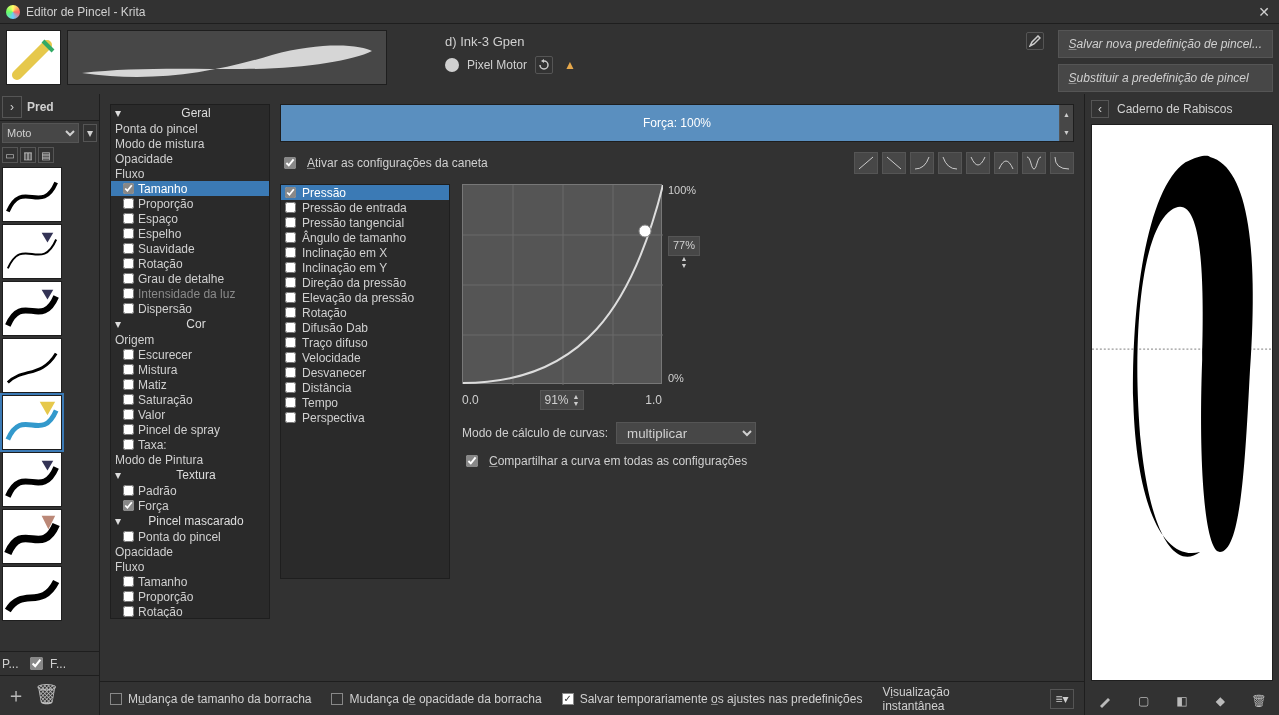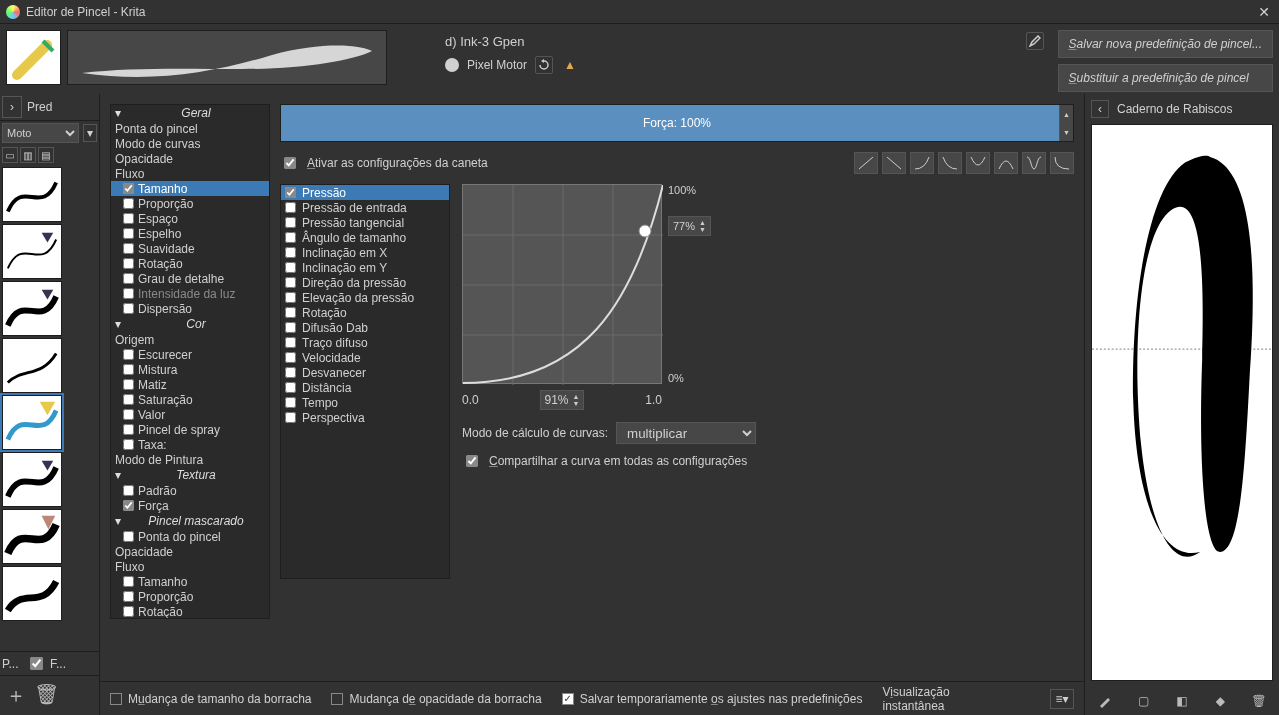--- a/index.html
+++ b/index.html
@@ -28,40 +28,40 @@
   .brush-head .row{display:flex;align-items:center;gap:8px;margin-left:44px;}
   .edit-icon,.reload-icon,.warn-icon{width:18px;height:18px;display:inline-flex;align-items:center;justify-content:center;border:1px solid var(--border2);border-radius:2px;cursor:pointer;}
   .warn-icon{border:none;color:#e6a84b;}
   .circle{width:14px;height:14px;border-radius:50%;background:#d0d0d0;}
   .right-buttons{display:flex;flex-direction:column;gap:6px;font-style:italic;}
   .btn{background:var(--bg3);border:1px solid var(--border2);padding:6px 10px;white-space:nowrap;cursor:pointer;}
   .body{flex:1;display:flex;min-height:0;}
   .left-col{width:100px;display:flex;flex-direction:column;border-right:1px solid var(--border);}
   .left-col .hdr{display:flex;align-items:center;border-bottom:1px solid var(--border);}
   .left-col .hdr .chev{width:20px;height:22px;display:flex;align-items:center;justify-content:center;border:1px solid var(--border2);margin:2px;cursor:pointer;}
-  .left-col .hdr .lbl{flex:1;padding:3px;overflow:hidden;}
+  .left-col .hdr .lbl{flex:1;padding:3px;overflow:hidden;font-weight:bold;}
   .left-col .engines{display:flex;align-items:center;gap:4px;padding:2px;}
   .engines select{flex:1;background:var(--bg3);color:var(--text);border:1px solid var(--border2);height:20px;font-size:11px;}
   .toolbar-mini{display:flex;gap:2px;padding:2px;}
   .toolbar-mini span{width:16px;height:16px;border:1px solid var(--border2);cursor:pointer;display:inline-flex;align-items:center;justify-content:center;font-size:10px;}
   .preset-list{flex:1;overflow:auto;display:flex;flex-direction:column;gap:2px;padding:2px;}
   .preset-list .p{width:60px;height:55px;background:#fff;border:1px solid var(--border);cursor:pointer;position:relative;}
   .preset-list .p.sel{outline:2px solid var(--sel);}
   .preset-ink{position:absolute;inset:0;}
   .left-col .foot{display:flex;align-items:center;gap:4px;padding:2px;border-top:1px solid var(--border);}
   .left-col .foot .lbl{width:20px;overflow:hidden;}
   .left-col .foot input[type=checkbox]{}
   .left-col .addrow{display:flex;gap:8px;padding:6px;border-top:1px solid var(--border);}
   .left-col .addrow span{font-size:20px;cursor:pointer;color:#bbb;}
 
   .mid{flex:1;display:flex;padding:10px 10px 0 10px;gap:10px;min-width:0;}
   .tree{width:160px;height:515px;background:var(--bg2);border:1px solid var(--border);overflow:auto;font-size:12px;}
   .tree .grp{display:flex;align-items:center;padding:1px 4px;color:#ddd;cursor:pointer;}
   .tree .grp .tri{width:12px;display:inline-block;}
-  .tree .grp .lbl{flex:1;text-align:center;font-style:italic;}
+  .tree .grp .lbl{flex:1;text-align:center;}
   .tree .it{display:flex;align-items:center;padding:0 4px;height:15px;cursor:pointer;}
   .tree .it.dim{color:var(--text-dim);}
   .tree .it.sel{background:var(--sel);color:#fff;}
   .tree .it input{margin:0 4px 0 8px;width:11px;height:11px;}
   .tree .it.nobox{padding-left:4px;}
   .tree .it.nobox input{visibility:hidden;width:0;margin:0;}
 
   .settings{flex:1;display:flex;flex-direction:column;gap:10px;min-width:0;}
   .slider-row{display:flex;align-items:center;}
   .slider-bar{flex:1;height:38px;background:var(--slider);border:1px solid var(--border);display:flex;align-items:center;justify-content:center;color:#fff;font-size:12px;position:relative;}
@@ -242,21 +242,21 @@
             <div class="grp">
               <span class="tri">▾</span>
               <span class="lbl">Geral</span>
             </div>
             <div class="it nobox">
               <input type="checkbox" style="">
               <span>Ponta do pincel</span>
             </div>
             <div class="it nobox">
               <input type="checkbox" style="">
-              <span>Modo de curvas</span>
+              <span>Modo de mistura</span>
             </div>
             <div class="it nobox">
               <input type="checkbox" style="">
               <span>Opacidade</span>
             </div>
             <div class="it nobox">
               <input type="checkbox" style="">
               <span>Fluxo</span>
             </div>
             <div class="it sel">
@@ -516,21 +516,21 @@
                       <line x1="50" y1="0" x2="50" y2="200"></line>
                         <line x1="100" y1="0" x2="100" y2="200"></line>
                         <line x1="150" y1="0" x2="150" y2="200"></line>
                     </g>
                     <path class="curve-path" d="M0 198 C 120 198, 170 120, 200 0"></path>
                     <circle class="handle" cx="182" cy="46" r="6"></circle>
                   </svg>
                 </div>
                 <div class="curve-right-label">
                   <span>100%</span>
-                  <div class="numbox right-num" style="margin-top:20px;margin-bottom:auto;">
+                  <div class="numbox right-num" style="margin-top:40px;margin-bottom:auto;flex-direction:column;">
                     <span>77%</span>
                     <div class="spin2">
                         <div>▲</div>
                         <div>▼</div>
                       </div>
                   </div>
                   <span>0%</span>
                 </div>
               </div>
               <div class="num-row">

